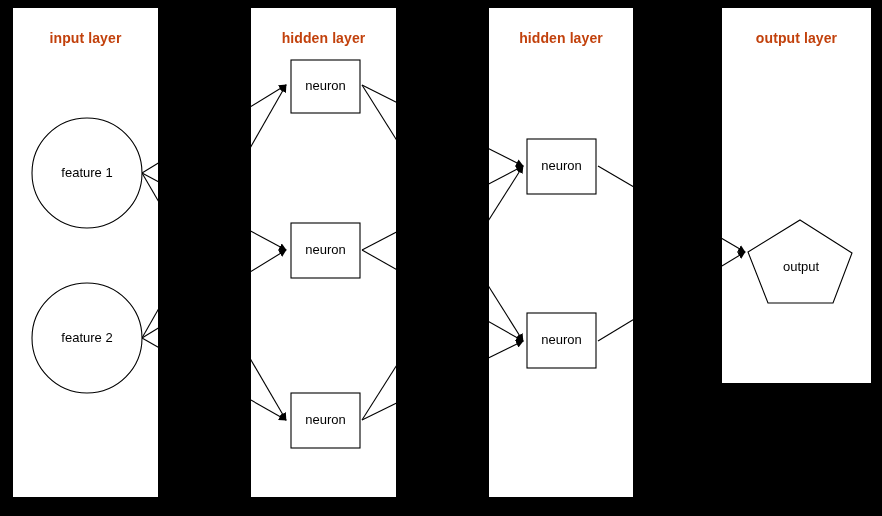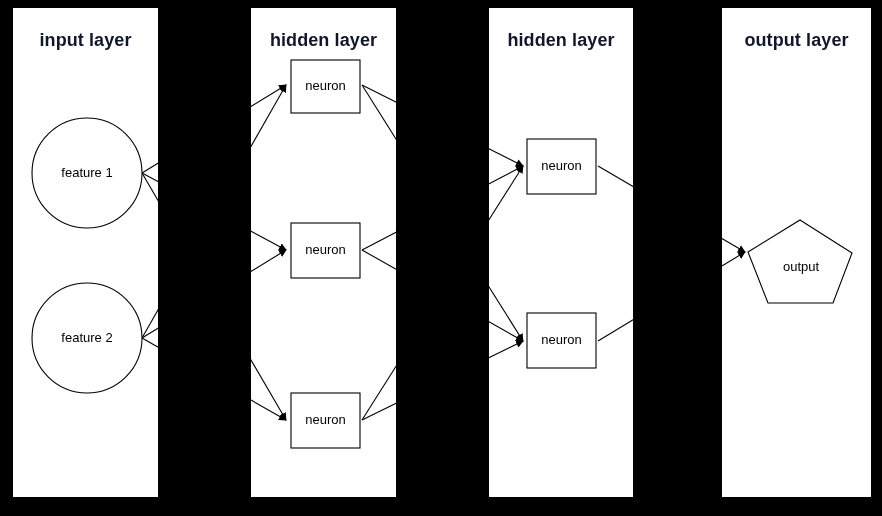--- a/index.html
+++ b/index.html
@@ -17,22 +17,22 @@
   }
   .panel {
     position: absolute;
     background: #ffffff;
   }
   .panel-title {
     position: absolute;
     width: 100%;
     text-align: center;
     font-weight: bold;
-    font-size: 18px;
-    color: #0f172a;
+    font-size: 14px;
+    color: #c2410c;
     top: 22px;
     letter-spacing: 0.1px;
   }
   svg.net {
     position: absolute;
     left: 0;
     top: 0;
     width: 882px;
     height: 516px;
     pointer-events: none;
@@ -68,21 +68,21 @@
   </div>
 
   <div class="panel" style="left:251px; top:8px; width:145px; height:489px;">
     <div class="panel-title">hidden layer</div>
   </div>
 
   <div class="panel" style="left:489px; top:8px; width:144px; height:489px;">
     <div class="panel-title">hidden layer</div>
   </div>
 
-  <div class="panel" style="left:722px; top:8px; width:149px; height:489px;">
+  <div class="panel" style="left:722px; top:8px; width:149px; height:375px;">
     <div class="panel-title">output layer</div>
   </div>
 
   <svg class="net" viewBox="0 0 882 516" xmlns="http://www.w3.org/2000/svg">
     <defs>
       <clipPath id="clip-panels">
         <rect x="13" y="8" width="145" height="489"></rect>
         <rect x="251" y="8" width="145" height="489"></rect>
         <rect x="489" y="8" width="144" height="489"></rect>
         <rect x="722" y="8" width="149" height="489"></rect>

